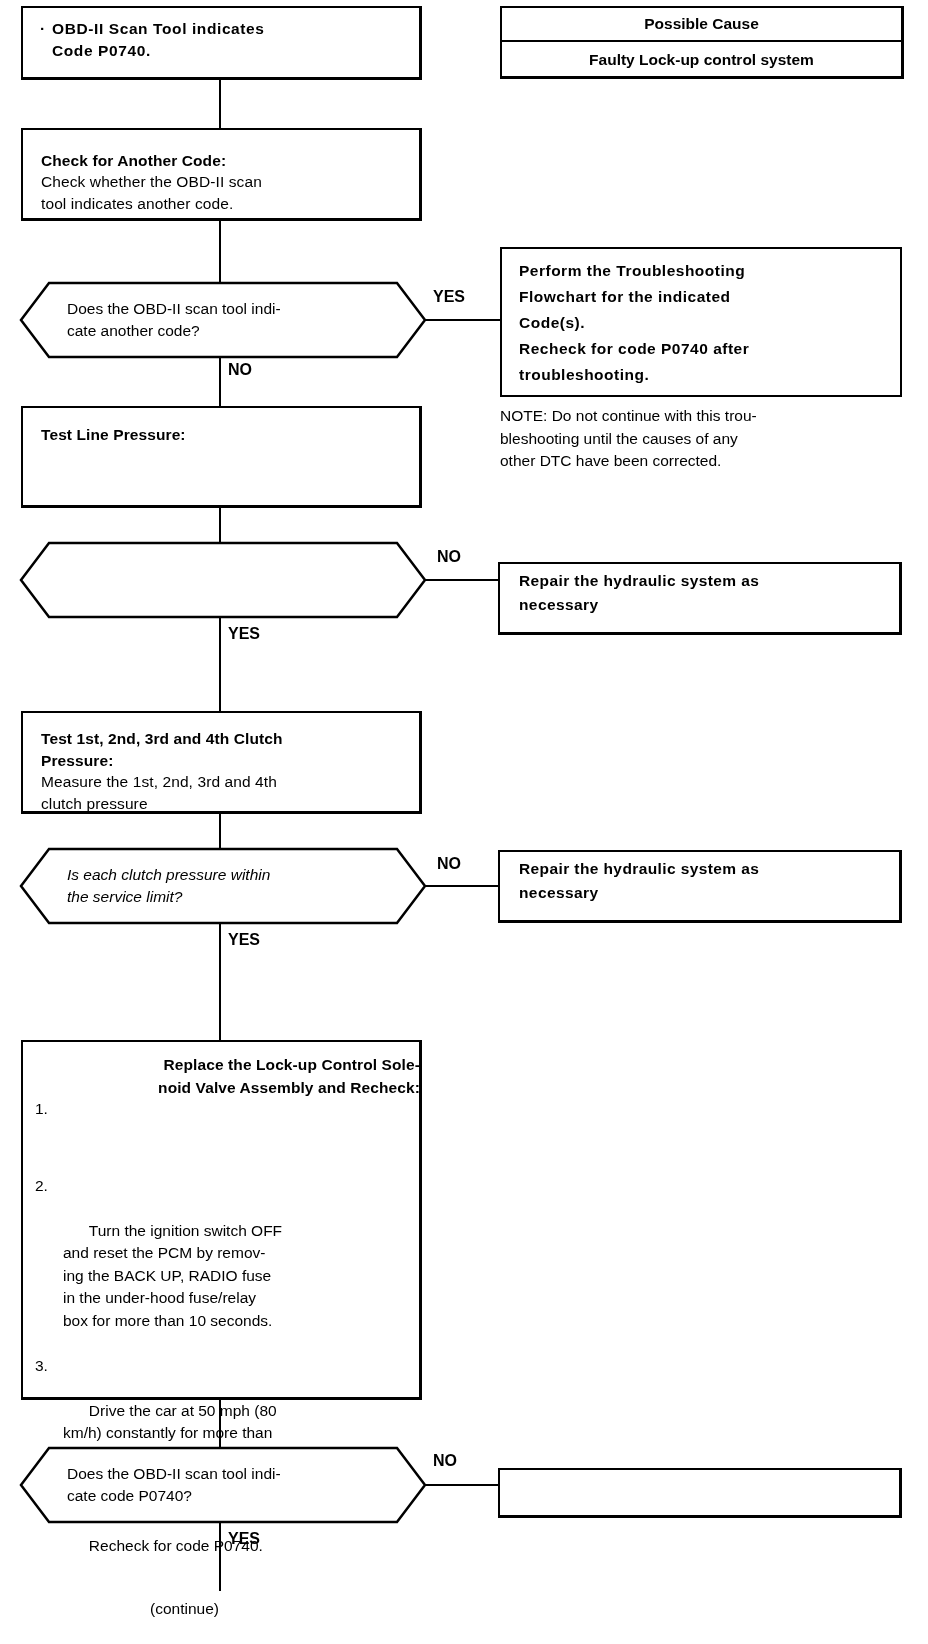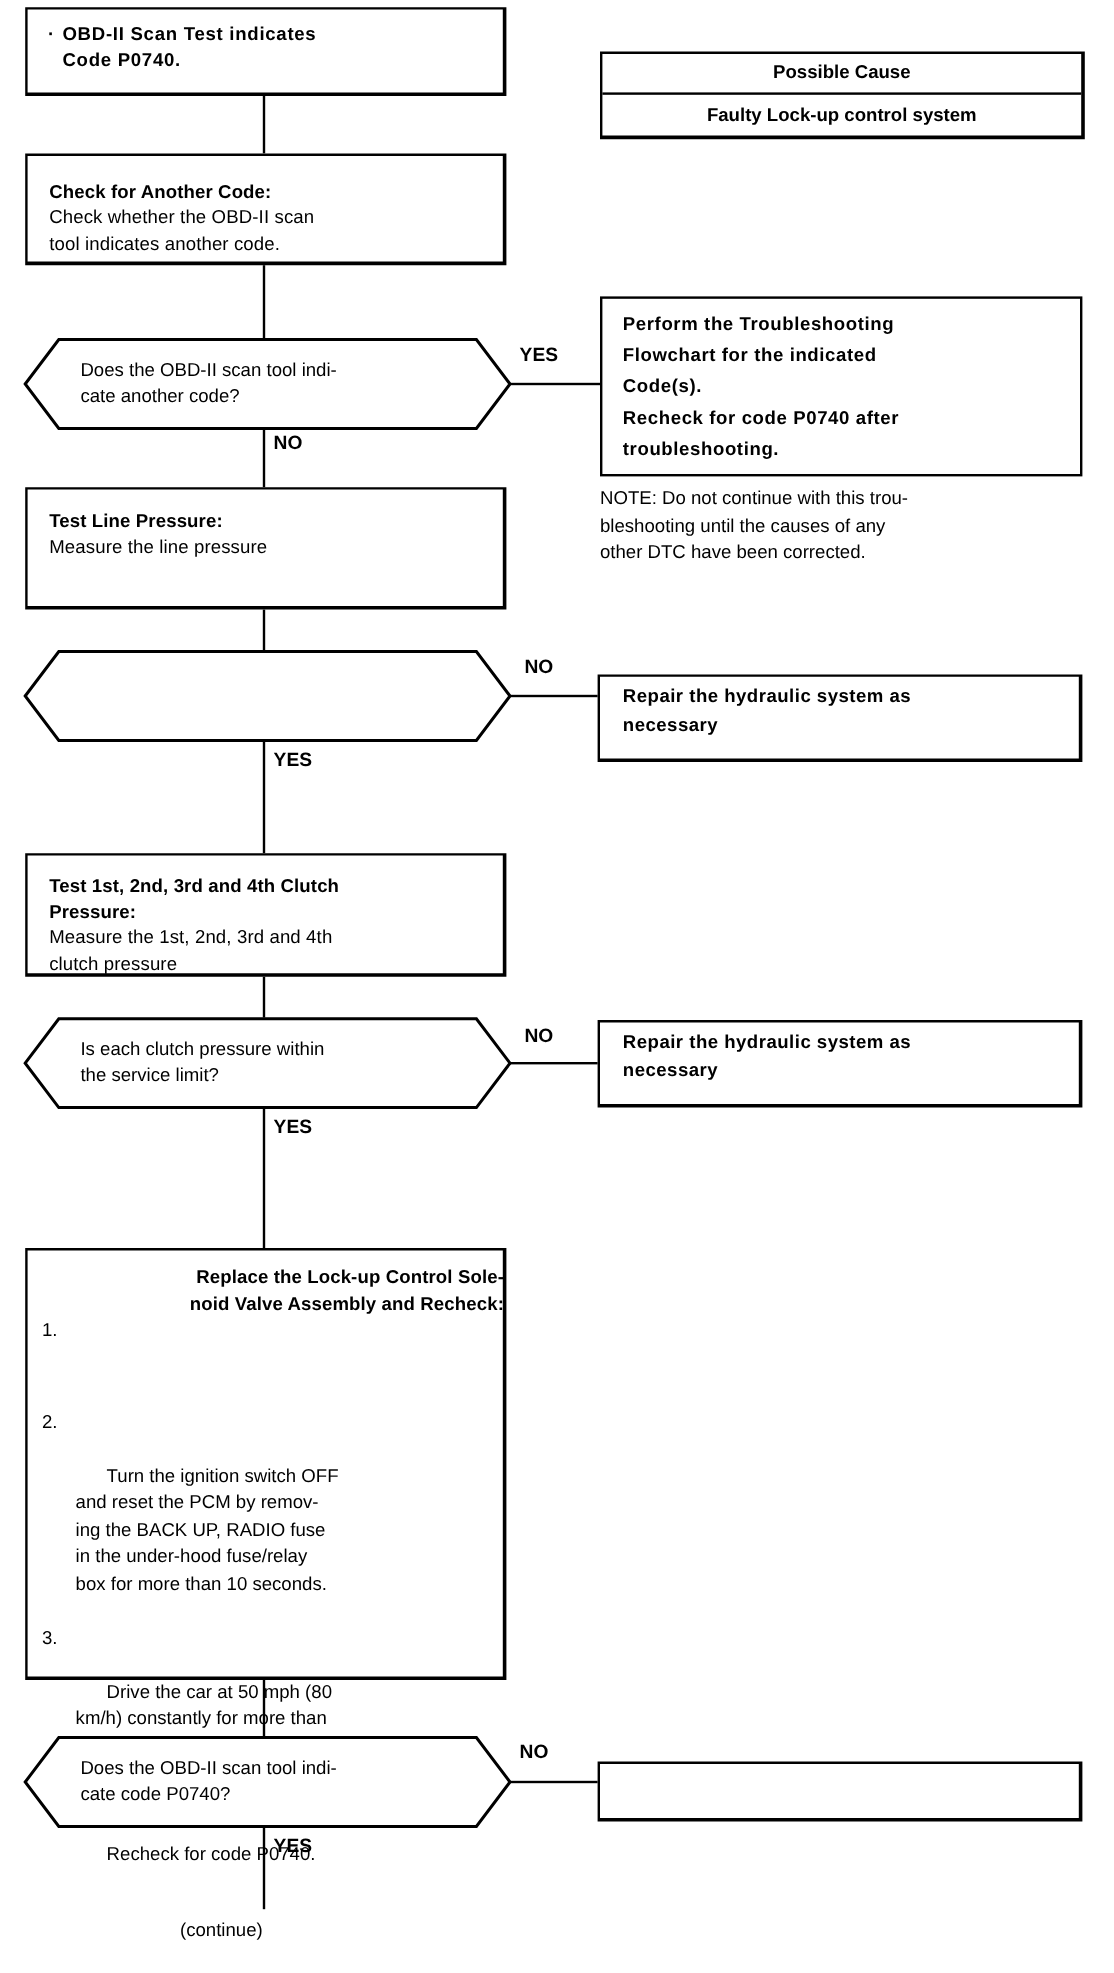--- a/index.html
+++ b/index.html
@@ -132,29 +132,29 @@
   .continue-label {
     position: absolute;
     font-size: 15.5px;
   }
 </style>
 </head>
 <body>
 
 <div id="page">
 
-  <div class="pc-table" style="left:500px; top:6px; width:404px; height:73px;margin-top:37px;">
+  <div class="pc-table" style="left:500px; top:6px; width:404px; height:73px;">
     <div class="pc-head">Possible Cause</div>
     <div class="pc-row">Faulty Lock-up control system</div>
   </div>
 
   <div class="node rect-heavy" style="left:21px; top:6px; width:401px; height:74px;">
   </div>
   <div class="txt bold" style="left:40px; top:18px; width:12px;">·</div>
-  <div class="txt bold" style="left:52px; top:18px; width:355px; letter-spacing:0.6px;">OBD-II Scan Test indicates
+  <div class="txt bold" style="left:52px; top:18px; width:355px; letter-spacing:0.6px;">OBD-II Scan Tool indicates
 Code P0740.</div>
 
   <div class="vline" style="left:219px; top:80px; height:48px;"></div>
 
   <div class="node rect-heavy" style="left:21px; top:128px; width:401px; height:93px;">
   </div>
   <div class="txt bold" style="left:41px; top:150px; width:360px;">Check for Another Code:</div>
   <div class="txt" style="left:41px; top:171px; width:365px;">Check whether the OBD-II scan
 tool indicates another code.</div>
 
@@ -182,21 +182,20 @@
 Recheck for code P0740 after
 troubleshooting.</div>
 
   <div class="note" style="left:500px; top:405px; width:405px;">NOTE: Do not continue with this trou-
 bleshooting until the causes of any
 other DTC have been corrected.</div>
 
   <div class="node rect-heavy" style="left:21px; top:406px; width:401px; height:102px;">
   </div>
   <div class="txt bold" style="left:41px; top:424px; width:360px;">Test Line Pressure:</div>
-  <div class="txt" style="left:41px; top:446px; width:365px;">Measure the line pressure</div>
 
   <div class="vline" style="left:219px; top:508px; height:34px;"></div>
 
   <div class="hex" style="left:19px; top:540px; width:408px; height:80px;">
     <svg width="408" height="80" viewBox="0 0 408 80">
       <polygon points="2,40 30,3 378,3 406,40 378,77 30,77" fill="#ffffff" stroke="#000000" stroke-width="2.5"></polygon>
     </svg>
   </div>
   <div class="hline" style="left:425px; top:579px; width:75px;"></div>
   <div class="branch-label" style="left:437px; top:548px;">NO</div>
@@ -210,21 +209,21 @@
 
   <div class="node rect-heavy" style="left:21px; top:711px; width:401px; height:103px;">
   </div>
   <div class="txt bold" style="left:41px; top:728px; width:370px;">Test 1st, 2nd, 3rd and 4th Clutch
 Pressure:</div>
   <div class="txt" style="left:41px; top:771px; width:372px;">Measure the 1st, 2nd, 3rd and 4th
 clutch pressure</div>
 
   <div class="vline" style="left:219px; top:814px; height:34px;"></div>
 
-  <div class="hex" style="left:19px; top:846px; width:408px; height:80px;">
+  <div class="hex" style="left:19px; top:846px; width:408px; height:80px;font-style:italic;">
     <svg width="408" height="80" viewBox="0 0 408 80">
       <polygon points="2,40 30,3 378,3 406,40 378,77 30,77" fill="#ffffff" stroke="#000000" stroke-width="2.5"></polygon>
     </svg>
     <div class="hex-label" style="left:48px; top:18px; width:330px;">Is each clutch pressure within
 the service limit?</div>
   </div>
   <div class="hline" style="left:425px; top:885px; width:75px;"></div>
   <div class="branch-label" style="left:437px; top:855px;">NO</div>
   <div class="vline" style="left:219px; top:924px; height:118px;"></div>
   <div class="branch-label" style="left:228px; top:931px;">YES</div>

